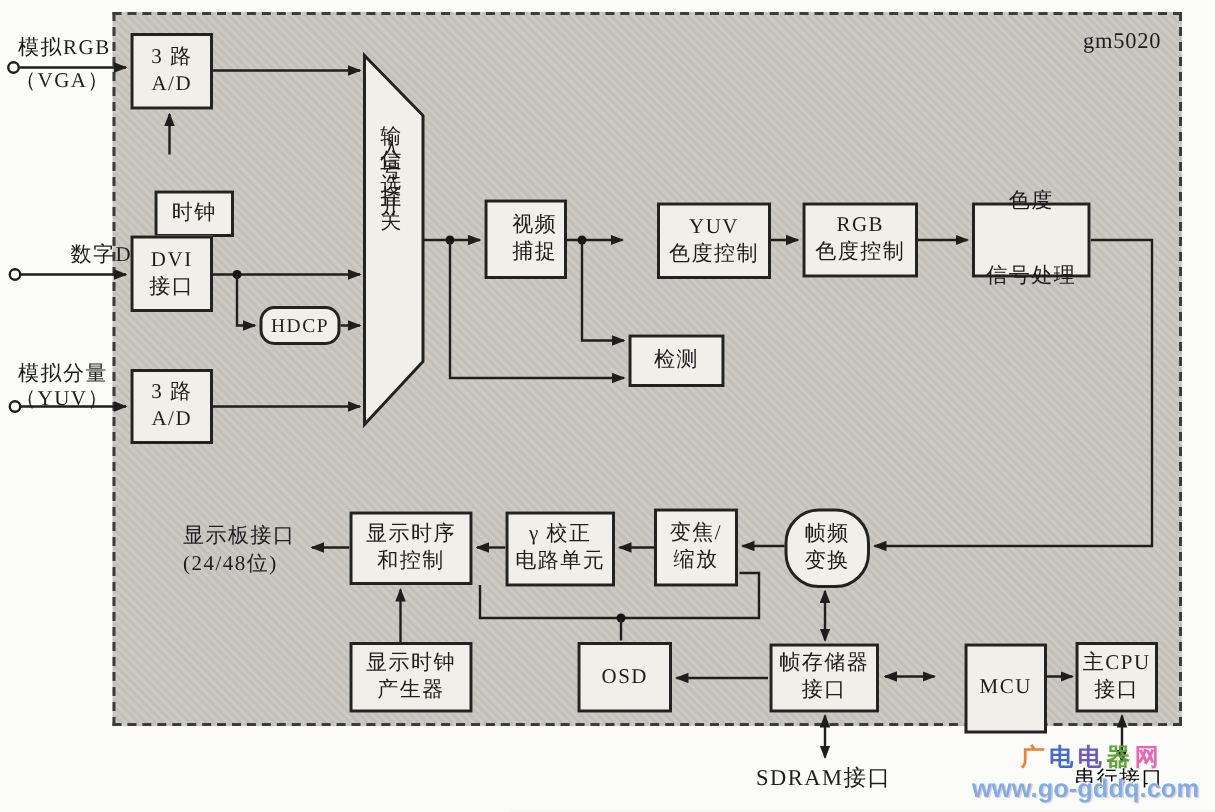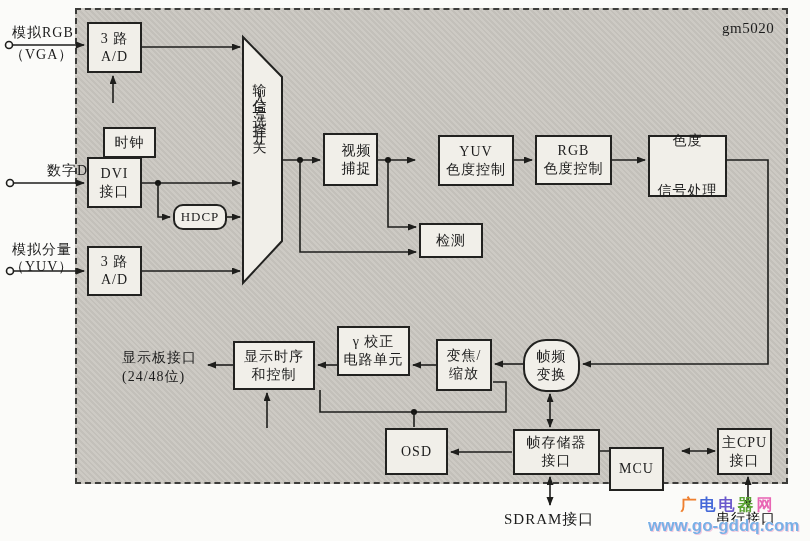--- a/index.html
+++ b/index.html
@@ -147,53 +147,57 @@
     <span>捕捉</span>
   </div>
   <div class="block" style="left:438px;top:135px;width:76px;height:51px;">
     <span>YUV</span>
     <span>色度控制</span>
   </div>
   <div class="block" style="left:535px;top:135px;width:77px;height:50px;">
     <span>RGB</span>
     <span>色度控制</span>
   </div>
-  <div class="block" style="left:648px;top:135px;width:79px;height:62px;gap:32px;">
+  <div class="block" style="left:648px;top:135px;width:79px;height:50px;gap:32px;">
     <span>色度</span>
     <span>信号处理</span>
   </div>
   <div class="block" style="left:419px;top:223px;width:64px;height:35px;">
     <span>检测</span>
   </div>
 
   <div class="block" style="left:233px;top:341px;width:82px;height:49px;">
     <span>显示时序</span>
     <span>和控制</span>
   </div>
-  <div class="block" style="left:337px;top:326px;width:73px;height:50px;">
+  <div class="block" style="left:337px;top:341px;width:73px;height:50px;">
     <span>γ 校正</span>
     <span>电路单元</span>
   </div>
   <div class="block" style="left:436px;top:339px;width:56px;height:52px;">
     <span>变焦/</span>
     <span>缩放</span>
   </div>
   <div class="block" style="left:523px;top:339px;width:57px;height:53px;border-radius:23px;">
     <span>帧频</span>
     <span>变换</span>
   </div>
 
+  <div class="block" style="left:233px;top:428px;width:82px;height:47px;">
+    <span>显示时钟</span>
+    <span>产生器</span>
+  </div>
   <div class="block" style="left:385px;top:428px;width:63px;height:47px;">
     <span>OSD</span>
   </div>
-  <div class="block" style="left:513px;top:429px;width:87px;height:46px;">
+  <div class="block" style="left:513px;top:429px;width:73px;height:46px;">
     <span>帧存储器</span>
     <span>接口</span>
   </div>
-  <div class="block" style="left:609px;top:429px;width:55px;height:44px;margin-top:18px;">
+  <div class="block" style="left:643px;top:429px;width:55px;height:60px;">
     <span>MCU</span>
   </div>
   <div class="block" style="left:717px;top:428px;width:55px;height:47px;">
     <span>主CPU</span>
     <span>接口</span>
   </div>
 
   <div class="lbl center" style="left:122px;top:350px;width:82px;">显示板接口</div>
   <div class="lbl center" style="left:122px;top:369px;width:82px;">(24/48位)</div>
   <div class="lbl" style="left:504px;top:510px;font-size:15px;">SDRAM接口</div>

